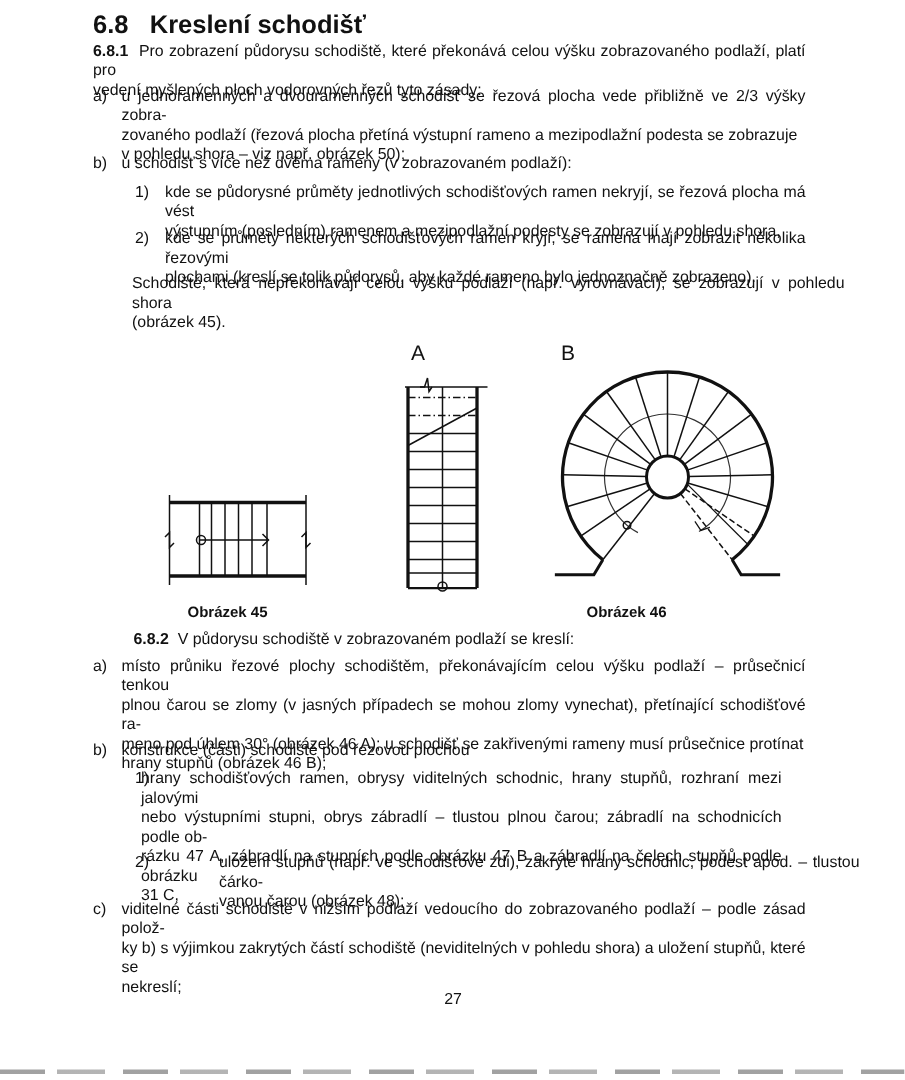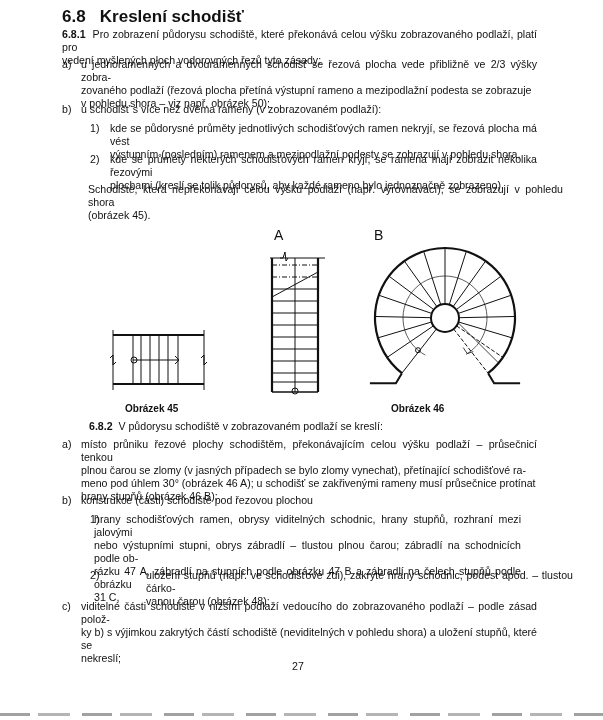--- a/index.html
+++ b/index.html
@@ -149,21 +149,21 @@
 <span class="cap" style="left:371px; top:402px;margin-left:20px;">Obrázek 46</span>
 
 <div class="abs" style="left:62px; top:420px; width:475px;padding-left:27px;">
   <span class="h">6.8.2</span>&nbsp;&nbsp;<span>V půdorysu schodiště v zobrazovaném podlaží se kreslí:</span>
 </div>
 
 <div class="item" style="left:62px; top:438px;">
   <span class="lbl">a)</span>
   <div class="txt" style="left:19px; width:456px;">
     <div>místo průniku řezové plochy schodištěm, překonávajícím celou výšku podlaží – průsečnicí tenkou</div>
-    <div>plnou čarou se zlomy (v jasných případech se bylo zlomy vynechat), přetínající schodišťové ra-</div>
+    <div>plnou čarou se zlomy (v jasných případech se mohou zlomy vynechat), přetínající schodišťové ra-</div>
     <div>meno pod úhlem 30° (obrázek 46 A); u schodišť se zakřivenými rameny musí průsečnice protínat</div>
     <div>hrany stupňů (obrázek 46 B);</div>
   </div>
 </div>
 
 <div class="item" style="left:62px; top:494px;">
   <span class="lbl">b)</span>
   <div class="txt" style="left:19px; width:456px;">konstrukce (části) schodiště pod řezovou plochou</div>
 </div>
 
@@ -187,15 +187,15 @@
 
 <div class="item" style="left:62px; top:600px;">
   <span class="lbl">c)</span>
   <div class="txt" style="left:19px; width:456px;">
     <div>viditelné části schodiště v nižším podlaží vedoucího do zobrazovaného podlaží – podle zásad polož-</div>
     <div>ky b) s výjimkou zakrytých částí schodiště (neviditelných v pohledu shora) a uložení stupňů, které se</div>
     <div>nekreslí;</div>
   </div>
 </div>
 
-<div class="abs" style="left:292px; top:660px; width:20px; ">27</div>
+<div class="abs" style="left:292px; top:660px; width:20px; text-align:center;">27</div>
 
 <div class="noise"></div>
 
 </body></html>

